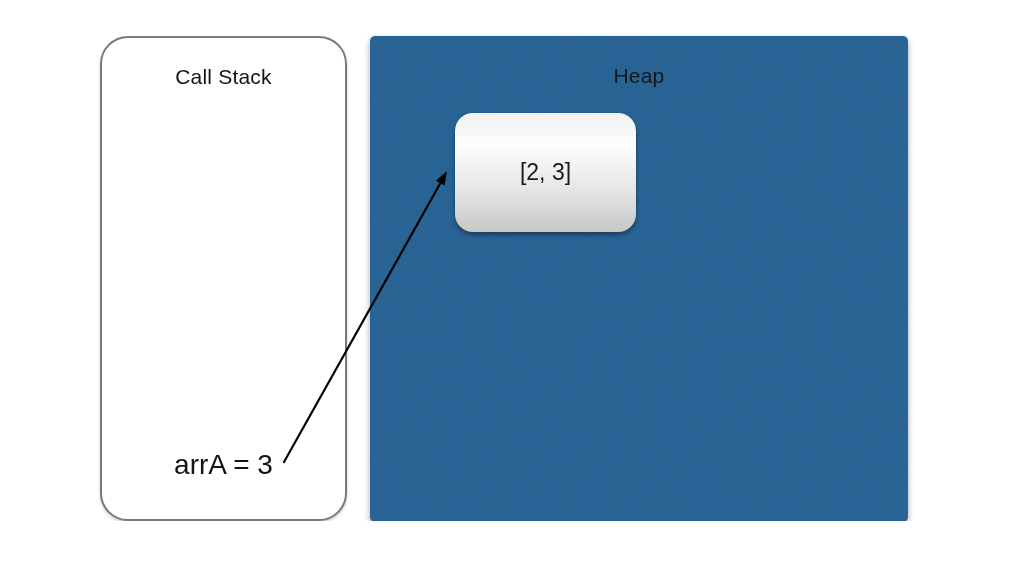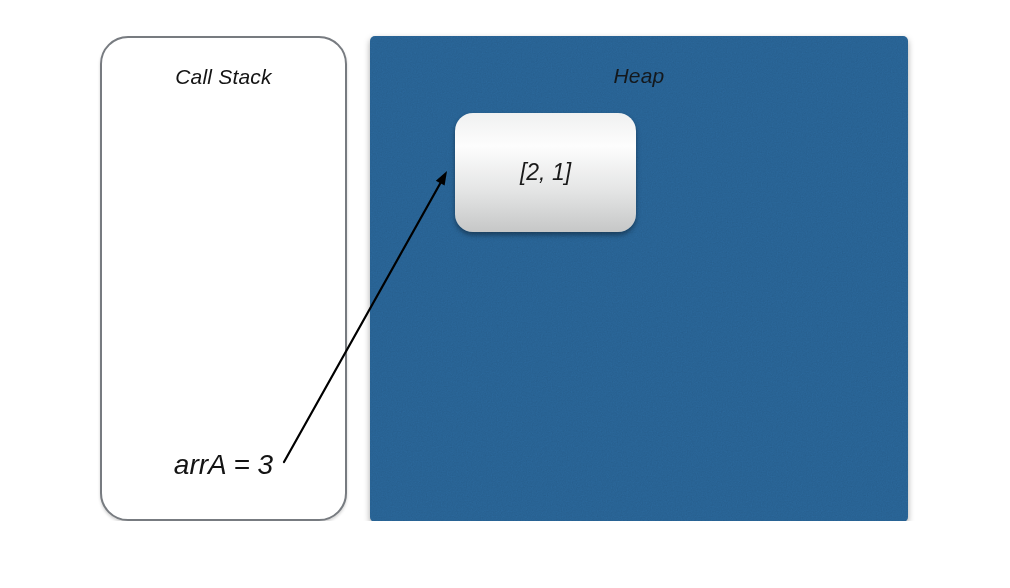--- a/index.html
+++ b/index.html
@@ -8,21 +8,20 @@
     background: #ffffff;
   }
   .slide {
     position: relative;
     width: 1010px;
     height: 521px;
     background: var(--slide-bg, #ffffff);
     font-family: "Liberation Sans", sans-serif;
     color: var(--text, #141414);
     overflow: hidden;
-    font-style: italic;
   }
 
   
   .callstack-panel {
     position: absolute;
     left: 100px;
     top: 36px;
     width: 247px;
     height: 485px;
     box-sizing: border-box;
@@ -128,21 +127,21 @@
       <filter id="paperNoise">
         <feTurbulence type="fractalNoise" baseFrequency="0.8" numOctaves="2" stitchTiles="stitch"></feTurbulence>
         <feColorMatrix type="matrix" values="0 0 0 0 0  0 0 0 0 0  0 0 0 0 0  0.35 0.35 0.35 0 0"></feColorMatrix>
       </filter>
       <rect width="538" height="486" filter="url(#paperNoise)" opacity="0.16"></rect>
     </svg>
 
     <h2 class="panel-title">Heap</h2>
 
     <div class="array-object">
-      <span class="array-value">[2, 1]</span>
+      <span class="array-value">[2, 3]</span>
     </div>
   </section>
 
   <svg class="arrow-layer" viewBox="0 0 1010 588" aria-hidden="true">
     <line x1="284" y1="462" x2="441" y2="182" stroke="currentColor" stroke-width="2.2" stroke-linecap="round"></line>
     <polygon points="447,171 444.6,185.6 435.8,180.8" fill="currentColor"></polygon>
   </svg>
 
 </div>
 

